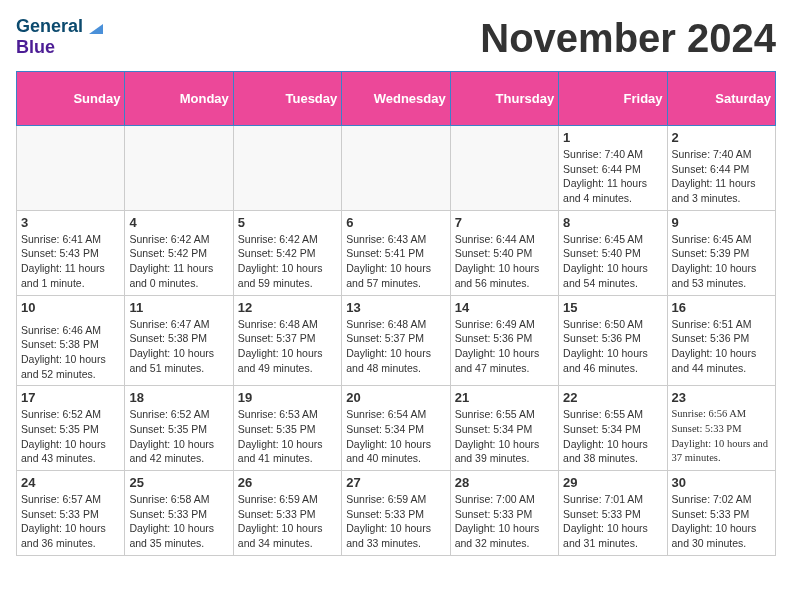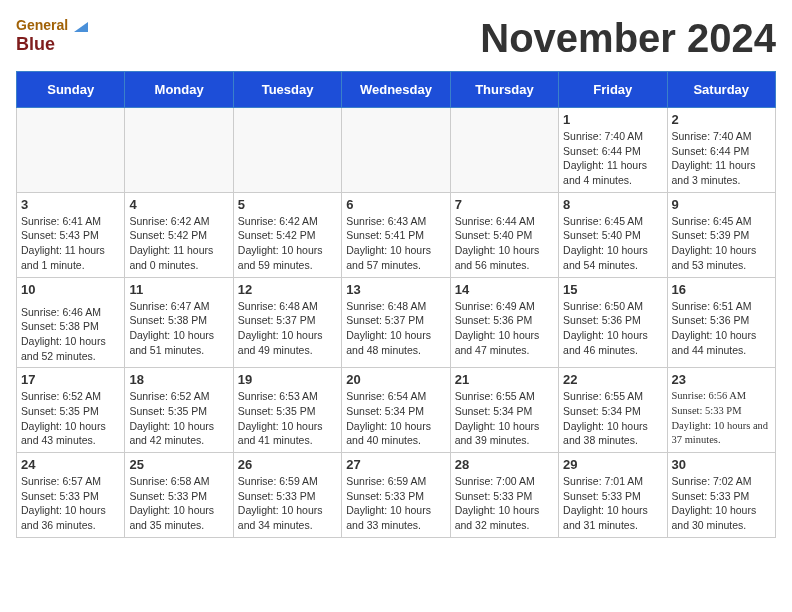--- a/index.html
+++ b/index.html
@@ -15,51 +15,51 @@
       justify-content: space-between;
       align-items: flex-start;
       margin-bottom: 10px;
     }
     .logo {
       display: flex;
       flex-direction: column;
       align-items: flex-start;
     }
     .logo-general {
-      font-size: 14px;
-      font-weight: bold;
-      color: #a16207;
+      font-size: 18px;
+      font-weight: bold;
+      color: #0c4a6e;
     }
     .logo-blue {
       font-size: 18px;
       font-weight: bold;
-      color: #7f1d1d;
+      color: #4c1d95;
     }
     .title-block {
       text-align: right;
     }
     .month-title {
       font-size: 40px;
       font-weight: bold;
       color: #333;
     }
     .location {
       font-size: 15px;
       color: #555;
     }
     .calendar {
       width: 100%;
       border-collapse: collapse;
       font-size: 11px;
     }
     .calendar th {
-      background: #1d4ed8;
+      background: #ec4899;
       color: #fff;
-      padding: 10px 4px;
-      text-align: center;
+      padding: 19px 4px;
+      text-align: right;
       font-size: 13px;
       font-weight: bold;
       border: 1px solid #3a80c9;
     }
     .calendar td {
       border: 1px solid #ccc;
       vertical-align: top;
       padding: 4px;
       width: 108px;
       min-height: 80px;

